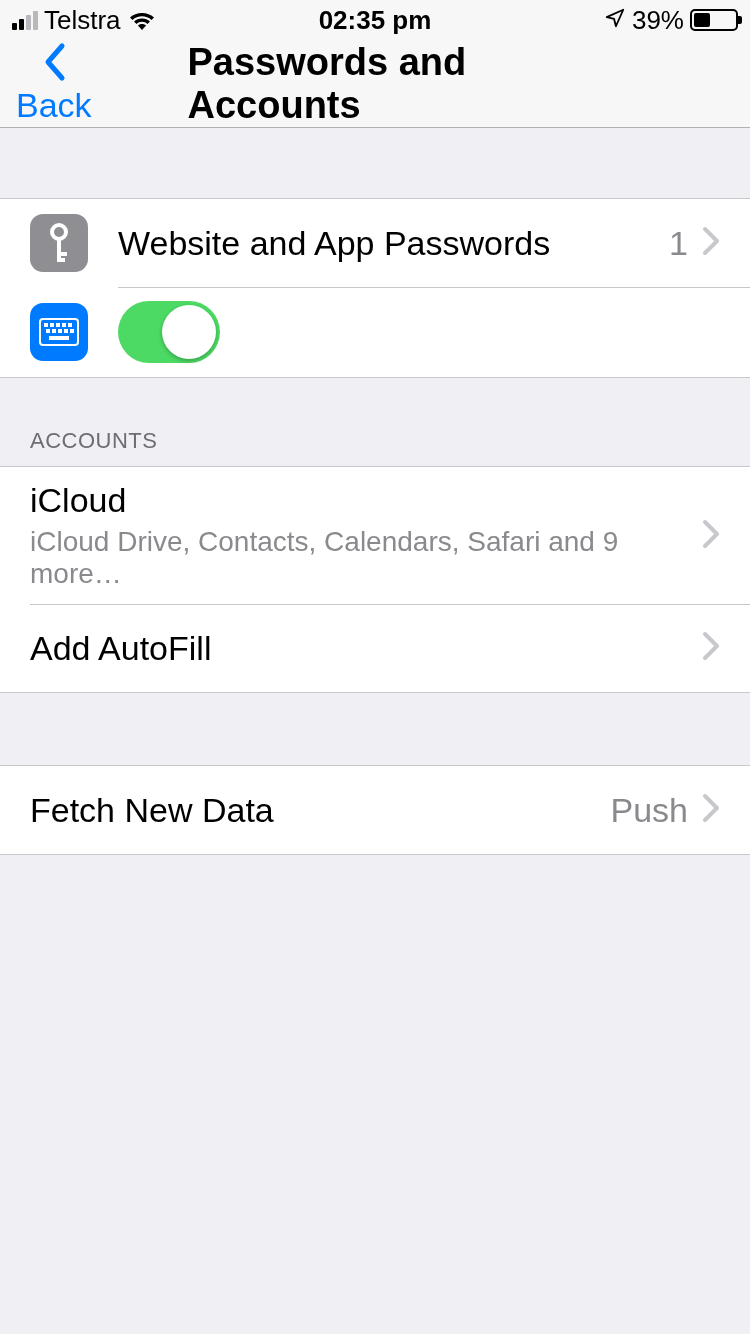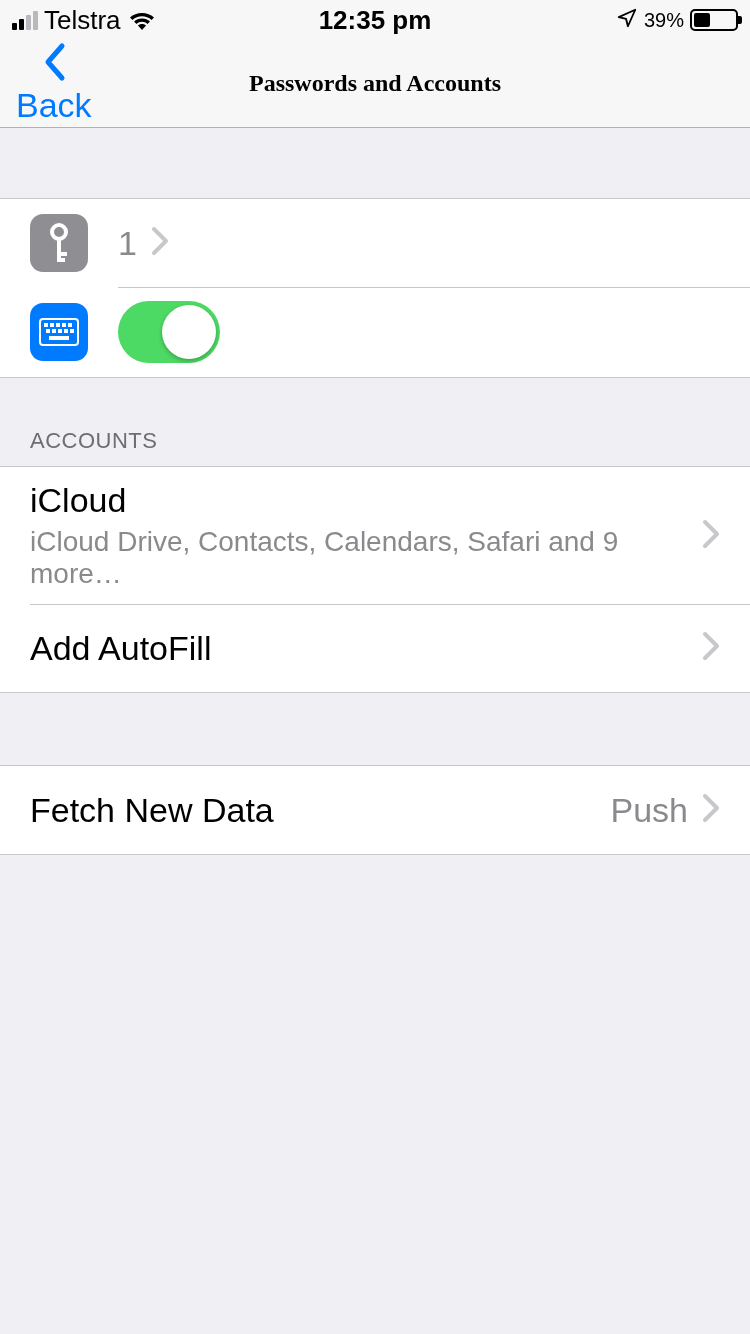--- a/index.html
+++ b/index.html
@@ -41,21 +41,21 @@
       background: #000;
       border-radius: 1px;
     }
     .signal-bars span:nth-child(1){height:7px;}
     .signal-bars span:nth-child(2){height:11px;}
     .signal-bars span:nth-child(3){height:15px;background:#b9b9bd;}
     .signal-bars span:nth-child(4){height:19px;background:#b9b9bd;}
     .carrier { font-size: 26px; }
     .wifi-icon svg { display:block; }
     .status-center { font-weight:600; font-size:26px; position:absolute; left:50%; transform:translateX(-50%); }
-    .status-right { display:flex; align-items:center; gap:6px; font-size:20px;}
+    .status-right { display:flex; align-items:center; gap:6px; font-size:26px;}
     .battery-shell {
       width: 48px;
       height: 22px;
       border: 2px solid #000;
       border-radius: 5px;
       position: relative;
       display:flex;
       align-items:center;
       padding:2px;
     }
@@ -90,23 +90,22 @@
       align-items:center;
       color:#007AFF;
       font-size:34px;
       gap:4px;
       flex-direction:column;
     }
     .nav-title {
       position:absolute;
       left:50%;
       transform:translateX(-50%);
-      font-size:24px;
+      font-size:38px;
       font-weight:600;
-      font-family:Liberation Serif, serif;
     }
     
     .spacer-lg { height: 70px; }
     .section-header {
       font-size: 22px;
       color: #6D6D72;
       padding: 50px 30px 12px 30px;
       letter-spacing: 0.5px;
     }
     .group {
@@ -184,21 +183,21 @@
     </div>
     <span class="carrier">Telstra</span>
     <span class="wifi-icon">
       <svg width="30" height="22" viewBox="0 0 30 22">
         <path d="M15 21 L11 16.5 C13 14.5 17 14.5 19 16.5 Z" fill="#000"></path>
         <path d="M7 12.5 C11 8.5 19 8.5 23 12.5 L20.5 15 C17.5 12 12.5 12 9.5 15 Z" fill="#000"></path>
         <path d="M3 8.5 C9 2.5 21 2.5 27 8.5 L24.5 11 C19.5 6 10.5 6 5.5 11 Z" fill="#000"></path>
       </svg>
     </span>
   </div>
-  <div class="status-center">12:35 pm</div>
+  <div class="status-center">02:35 pm</div>
   <div class="status-right">
     <span>
       <svg width="22" height="22" viewBox="0 0 24 24">
           <path d="M3 11 L21 3 L13 21 L11 13 Z" fill="none" stroke="#000" stroke-width="2" stroke-linejoin="round"></path>
         </svg>
     </span>
     <span>39%</span>
     <div class="battery-shell">
       <div class="battery-fill"></div>
     </div>
@@ -219,20 +218,23 @@
 
 <div class="group">
   <div class="row">
     <div class="row-icon icon-key">
       <svg width="32" height="42" viewBox="0 0 32 42">
         <circle cx="16" cy="10" r="7" fill="none" stroke="#fff" stroke-width="4"></circle>
         <rect x="14" y="16" width="4" height="22" fill="#fff"></rect>
         <rect x="14" y="30" width="10" height="4" fill="#fff"></rect>
         <rect x="14" y="36" width="8" height="4" fill="#fff"></rect>
       </svg>
+    </div>
+    <div class="row-body">
+      <span class="row-title">Website and App Passwords</span>
     </div>
     <span class="row-detail">1</span>
     <span class="chevron">
       <svg width="18" height="30" viewBox="0 0 18 30">
           <polyline points="3,3 15,15 3,27" fill="none" stroke="#C7C7CC" stroke-width="4" stroke-linecap="round" stroke-linejoin="round"></polyline>
         </svg>
     </span>
   </div>
   <div class="row">
     <div class="row-icon icon-keyboard">

